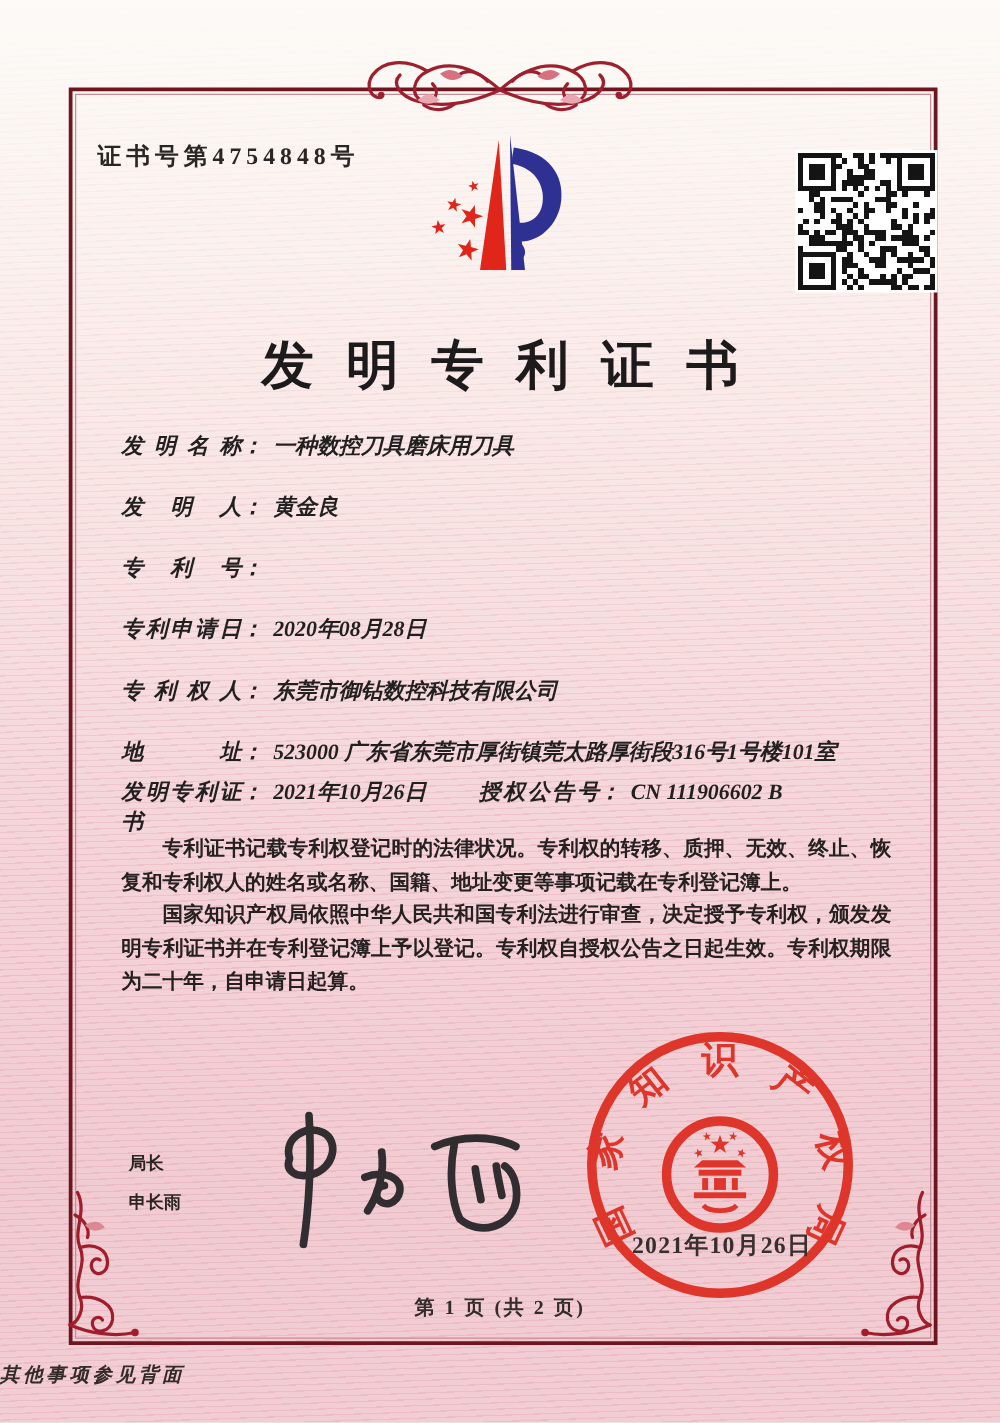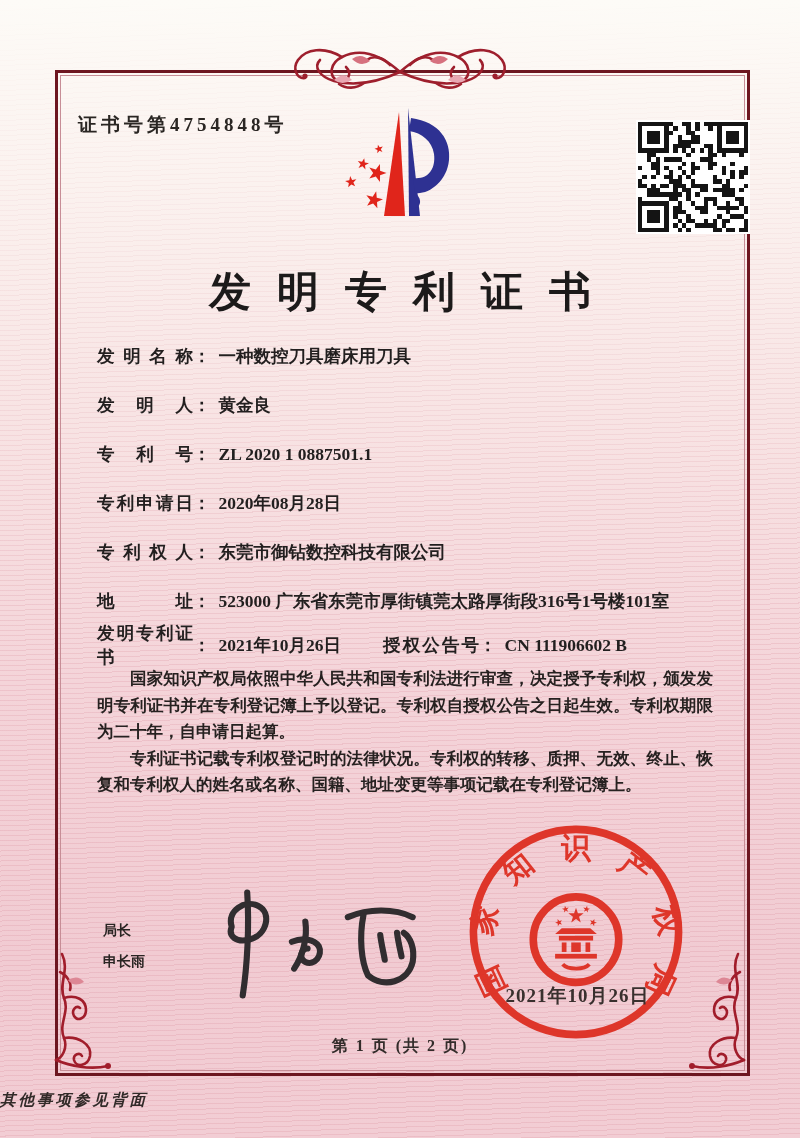--- a/index.html
+++ b/index.html
@@ -30,21 +30,21 @@
   .qr{
     position:absolute; left:636px; top:120px; width:114px; height:114px;
     background:#fff; padding:2px; box-sizing:border-box;
   }
   .title{
     position:absolute; left:0; top:264px; width:100%;
     text-align:center; font-size:42px; font-weight:700;
     letter-spacing:26px; text-indent:26px; color:#1c1a1a;
   }
   .fields{ position:absolute; left:97px; top:344px; width:616px; }
-  .frow{ margin-bottom:25px; font-size:17.5px; font-weight:700; line-height:24px; display:flex; align-items:center;}
+  .frow{ margin-bottom:25px; font-size:17.5px; font-weight:700; line-height:24px; display:flex; align-items:flex-start;font-style:italic;}
   .frow.tight{ margin-bottom:8px; }
   .flabel{
     display:inline-block; width:96px; text-align:justify; text-align-last:justify;
     flex:0 0 96px;
   }
   .fcolon{ flex:0 0 auto; margin-right:8px; }
   .fval{ flex:0 1 auto; max-width:505px; }
   .dualrow{ display:flex; }
   .dualrow .sub2{ margin-left:42px; display:flex; }
   .dualrow .sub2 .flabel{ width:96px; flex:0 0 96px;}
@@ -453,21 +453,20 @@
         <span class="fval">一种数控刀具磨床用刀具</span>
     </div>
     <div class="frow">
       <span class="flabel">发明人</span>
         <span class="fcolon">：</span>
         <span class="fval">黄金良</span>
     </div>
     <div class="frow">
       <span class="flabel">专利号</span>
         <span class="fcolon">：</span>
-        <span class="fval">ZL 2020 1 0887501.1</span>
     </div>
     <div class="frow">
       <span class="flabel">专利申请日</span>
         <span class="fcolon">：</span>
         <span class="fval">2020年08月28日</span>
     </div>
     <div class="frow">
       <span class="flabel">专利权人</span>
         <span class="fcolon">：</span>
         <span class="fval">东莞市御钻数控科技有限公司</span>
@@ -483,22 +482,22 @@
         <span class="fval">2021年10月26日</span>
       <span class="sub2">
         <span class="flabel">授权公告号</span>
           <span class="fcolon">：</span>
           <span class="fval">CN 111906602 B</span>
       </span>
     </div>
   </div>
 
   <div class="paras">
+    <p>专利证书记载专利权登记时的法律状况。专利权的转移、质押、无效、终止、恢复和专利权人的姓名或名称、国籍、地址变更等事项记载在专利登记簿上。</p>
     <p>国家知识产权局依照中华人民共和国专利法进行审查，决定授予专利权，颁发发明专利证书并在专利登记簿上予以登记。专利权自授权公告之日起生效。专利权期限为二十年，自申请日起算。</p>
-    <p>专利证书记载专利权登记时的法律状况。专利权的转移、质押、无效、终止、恢复和专利权人的姓名或名称、国籍、地址变更等事项记载在专利登记簿上。</p>
   </div>
 
   <div class="sign-block">
     <div>局长</div>
     <div>申长雨</div>
   </div>
 
   <svg class="signature" viewBox="0 0 220 100">
     <g fill="none" stroke="#1d1d1f" stroke-width="5.5" stroke-linecap="round" stroke-linejoin="round" opacity="0.9">
       <path d="M30,34 C26,20 42,10 54,16 C66,22 62,42 46,46 C34,49 27,43 30,35"></path>

